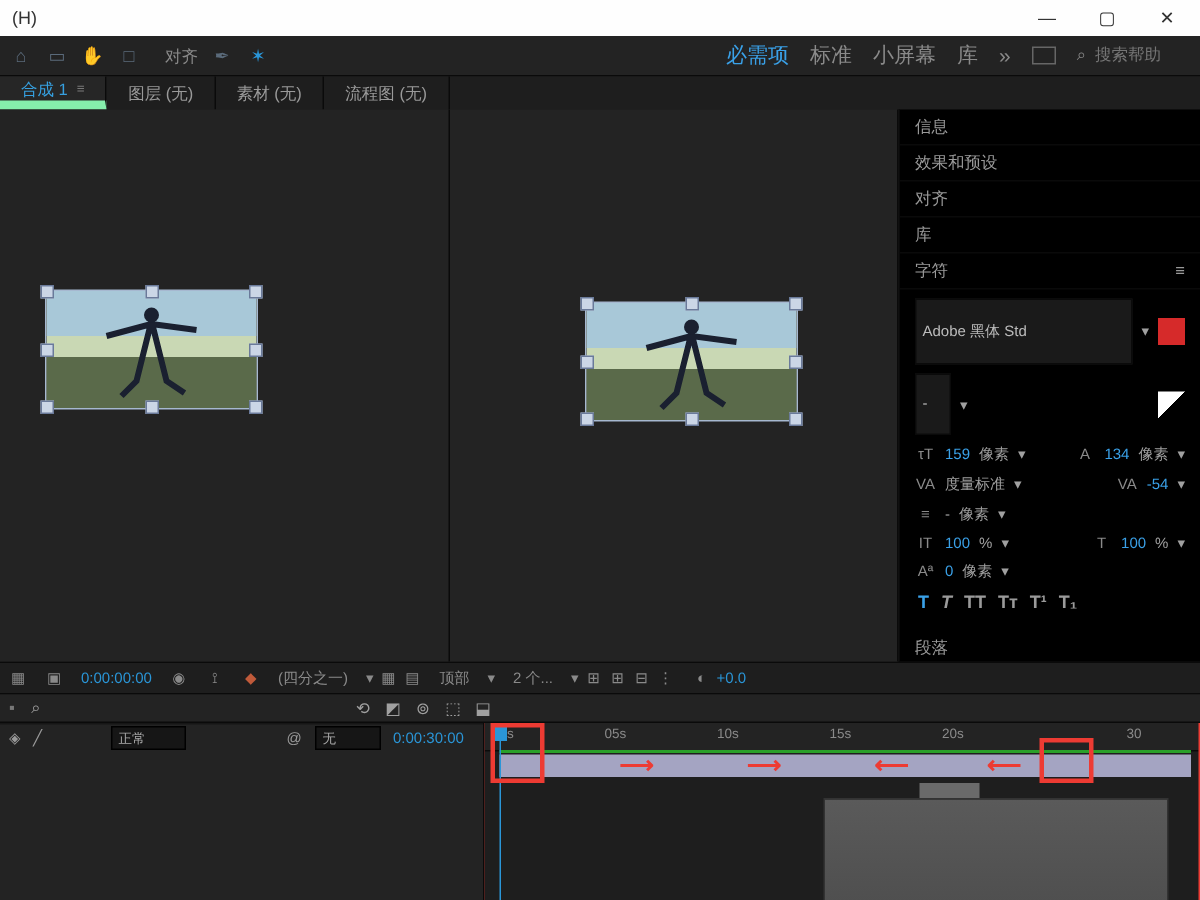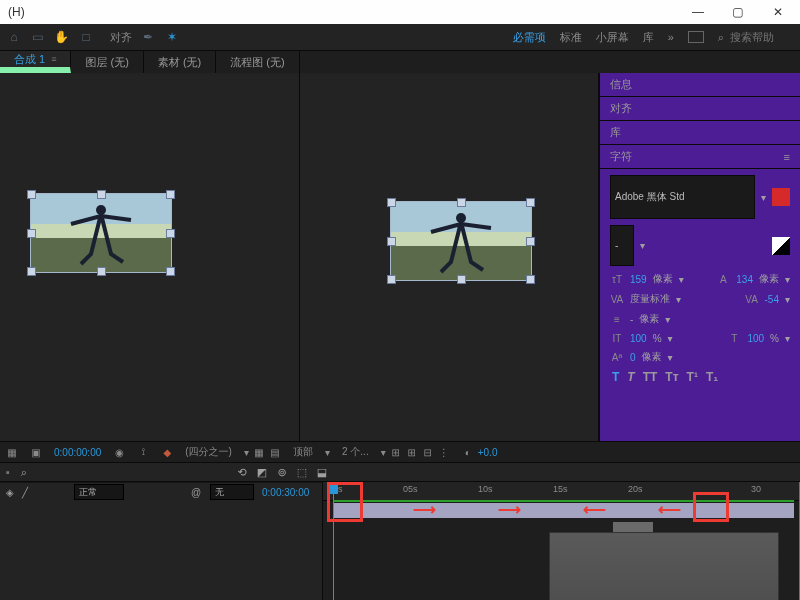--- a/index.html
+++ b/index.html
@@ -5,40 +5,40 @@
 html,body{margin:0;padding:0;background:#1b1b1b;color:#a0a0a0;font-family:"Segoe UI",Arial,sans-serif;font-size:11px;overflow:hidden;width:800px;height:600px}
 .titlebar{height:24px;background:#fefefe;display:flex;align-items:center;justify-content:space-between;color:#333;padding:0 2px}
 .titlebar .left{padding-left:6px;font-size:12px}
 .titlebar .wbtns{display:flex}
 .titlebar .wbtn{width:40px;height:24px;display:flex;align-items:center;justify-content:center;font-size:12px}
 .topbar{height:26px;background:#232323;border-bottom:1px solid #0a0a0a;display:flex;align-items:center}
 .topbar .l{display:flex;align-items:center;gap:8px;padding-left:6px}
 .ticon{width:16px;height:16px;display:flex;align-items:center;justify-content:center;color:#5a6a7a;font-size:12px}
 .topbar .snap{margin-left:8px;color:#8a8a8a;font-size:11px}
 .topbar .r{margin-left:auto;display:flex;align-items:center;gap:14px;padding-right:8px}
-.wslabel{color:#8a8a8a;font-size:11px}
+.wslabel{color:#8a8a8a;font-size:14px}
 .wslabel.active{color:#3aa1e8}
 .wsbox{width:14px;height:10px;border:1px solid #666}
 .search{display:flex;align-items:center;gap:4px;color:#8a8a8a}
 .search input{background:transparent;border:none;color:#ccc;font-size:11px;outline:none;width:60px}
 .rowtabs{height:22px;background:#1e1e1e;display:flex;align-items:stretch}
 .rtab{padding:0 14px;display:flex;align-items:center;font-size:11px;color:#9a9a9a;border-right:1px solid #0a0a0a}
 .rtab.active{color:#36a0e0;border-bottom:6px solid #86efac;background:#262626}
 .rtab .x{margin-left:6px;font-size:9px;color:#777}
 .body{display:flex;height:368px}
 .viewport{flex:1;background:#232323;position:relative;border-right:1px solid #0a0a0a}
 .viewport.first{border-right:1px solid #0a0a0a}
 .thumb{position:absolute;width:140px;height:78px;border:1px solid #a6b8d0}
 .thumb .h{position:absolute;width:7px;height:7px;background:#cbd6e6;border:1px solid #6a7a9a}
 .thumb .h.tl{top:-4px;left:-4px}.thumb .h.tr{top:-4px;right:-4px}
 .thumb .h.bl{bottom:-4px;left:-4px}.thumb .h.br{bottom:-4px;right:-4px}
 .thumb .h.ml{top:50%;left:-4px;margin-top:-4px}.thumb .h.mr{top:50%;right:-4px;margin-top:-4px}
 .thumb .h.mt{left:50%;top:-4px;margin-left:-4px}.thumb .h.mb{left:50%;bottom:-4px;margin-left:-4px}
 .thumb svg{display:block}
-.rpanel{width:200px;background:#4c1d95;border-left:1px solid #0a0a0a;display:flex;flex-direction:column;overflow:hidden}
+.rpanel{width:200px;background:#000000;border-left:1px solid #0a0a0a;display:flex;flex-direction:column;overflow:hidden}
 .rgroup{border-bottom:1px solid #0a0a0a;padding:4px 10px;font-size:11px;color:#9a9a9a}
 .rgroup.head{display:flex;justify-content:space-between;align-items:center}
 .charpanel{padding:6px 10px;font-size:10px}
 .charpanel .row{display:flex;align-items:center;gap:6px;margin-bottom:6px}
 .fontsel{flex:1;background:#1a1a1a;border:1px solid #0a0a0a;color:#bbb;padding:14px 4px;font-size:10px}
 .swatch{width:18px;height:18px}
 .swatch.red{background:#d62a2a}
 .swatch.split{background:linear-gradient(135deg,#fff 50%,#000 50%)}
 .vallab{color:#3aa1e8;font-size:10px}
 .smallico{width:14px;height:12px;display:inline-flex;align-items:center;justify-content:center;color:#8a8a8a;font-size:10px}
@@ -150,20 +150,21 @@
         <div class="h br"></div>
       <div class="h ml"></div>
         <div class="h mr"></div>
         <div class="h mt"></div>
         <div class="h mb"></div>
     </div>
   </div>
 
   <div class="rpanel">
     <div class="rgroup">信息</div>
+    <div class="rgroup">效果和预设</div>
     <div class="rgroup">对齐</div>
     <div class="rgroup">库</div>
     <div class="rgroup head">
       <span>字符</span>
       <span>≡</span>
     </div>
     <div class="charpanel">
       <div class="row">
         <div class="fontsel">Adobe 黑体 Std</div>
         <span>▾</span>
@@ -211,20 +212,21 @@
       </div>
       <div class="row" style="gap:4px">
         <span class="tbtn">T</span>
         <span class="tbtn i">T</span>
         <span class="tbtn g">TT</span>
         <span class="tbtn g">Tᴛ</span>
         <span class="tbtn g">T¹</span>
         <span class="tbtn g">T₁</span>
       </div>
     </div>
+    <div class="rgroup">段落</div>
 
   </div>
 </div>
 
 <div class="footerbar">
   <div class="seg">
       <span class="minicon">▦</span>
     </div>
   <div class="seg">
       <span class="minicon">▣</span>

